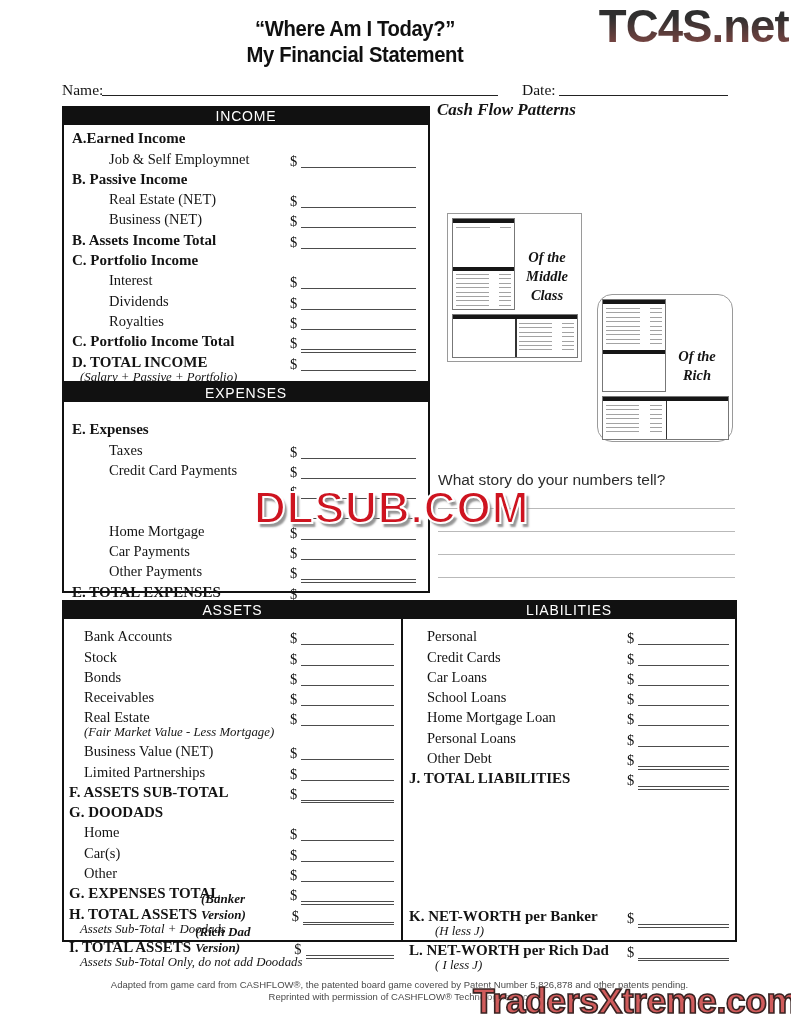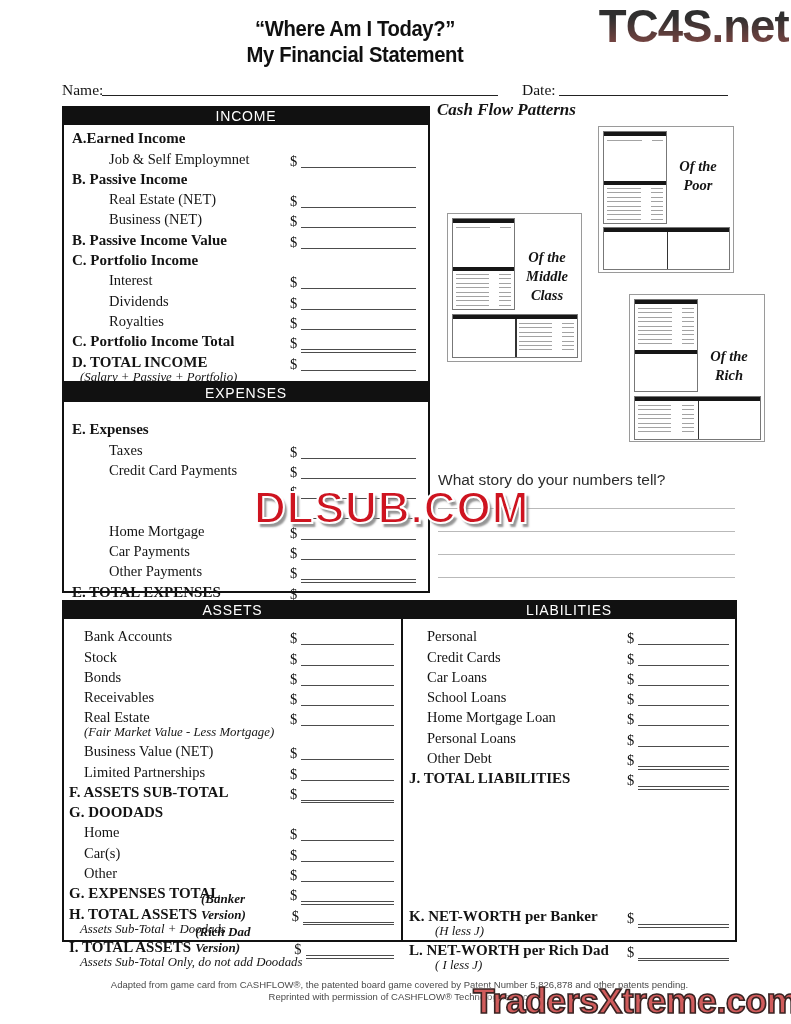--- a/index.html
+++ b/index.html
@@ -123,21 +123,21 @@
           </span>
         </div>
       <div class="sec-row item">
         <span class="lbl">Business (NET)</span>
         <span class="amt amt-inc">
             <span class="cur">$</span>
             <span class="line"></span>
           </span>
         </div>
       <div class="sec-row total">
-        <span class="lbl">B. Passive Income Value</span>
+        <span class="lbl">B. Assets Income Total</span>
         <span class="amt amt-inc">
             <span class="cur">$</span>
             <span class="line"></span>
           </span>
         </div>
       <div class="sec-row heading">
         <span class="lbl">C. Portfolio Income</span>
         </div>
       <div class="sec-row item">
         <span class="lbl">Interest</span>
@@ -238,39 +238,20 @@
         <span class="amt amt-inc double">
             <span class="cur">$</span>
             <span class="line"></span>
           </span>
         </div>
     </div>
   </div>
 
   <div class="cf-title">Cash Flow Patterns</div>
 
-  <div class="thumb" style="left:598px;top:126px;width:136px;height:147px;">
-    <div class="tstmt" style="left:4px;top:4px;width:64px;height:93px;">
-      <div class="tbar" style="top:0"></div>
-      <div class="cols" style="left:3px;right:3px;top:8px;">
-          <span class="sl sl-l"></span>
-          <span class="sl sl-r"></span>
-        </div>
-      <div class="tbar" style="top:49px"></div>
-      <div class="cols" style="left:3px;right:3px;top:56px;bottom:3px;">
-          <span class="cl striped"></span>
-          <span class="cr striped"></span>
-        </div>
-    </div>
-    <div class="tlabel" style="left:68px;top:30px;width:62px;">Of the Poor</div>
-    <div class="tbal" style="left:4px;top:100px;width:127px;height:43px;">
-      <div class="tbar" style="top:0"></div>
-      <div class="tdivider"></div>
-    </div>
-  </div>
 
   <div class="thumb" style="left:447px;top:213px;width:135px;height:149px;">
     <div class="tstmt" style="left:4px;top:4px;width:63px;height:92px;">
       <div class="tbar" style="top:0"></div>
       <div class="cols" style="left:3px;right:3px;top:8px;">
           <span class="sl sl-l"></span>
           <span class="sl sl-r"></span>
         </div>
       <div class="tbar" style="top:48px"></div>
       <div class="cols" style="left:3px;right:3px;top:55px;bottom:3px;">
@@ -282,21 +263,21 @@
     <div class="tbal" style="left:4px;top:100px;width:126px;height:44px;">
       <div class="tbar" style="top:0"></div>
       <div class="tdivider"></div>
       <div class="cols" style="left:53%;right:3px;top:8px;bottom:3px;">
           <span class="cl striped"></span>
           <span class="cr striped"></span>
         </div>
     </div>
   </div>
 
-  <div class="thumb" style="left:629px;top:294px;width:136px;height:148px;">
+  <div class="thumb" style="left:597px;top:294px;width:136px;height:148px;border-radius:15px;">
     <div class="tstmt" style="left:4px;top:4px;width:64px;height:93px;">
       <div class="tbar" style="top:0"></div>
       <div class="cols" style="left:3px;right:3px;top:8px;height:38px;">
           <span class="cl striped"></span>
           <span class="cr striped"></span>
         </div>
       <div class="tbar" style="top:50px"></div>
     </div>
     <div class="tlabel" style="left:68px;top:52px;width:62px;">Of the Rich</div>
     <div class="tbal" style="left:4px;top:101px;width:127px;height:44px;">

